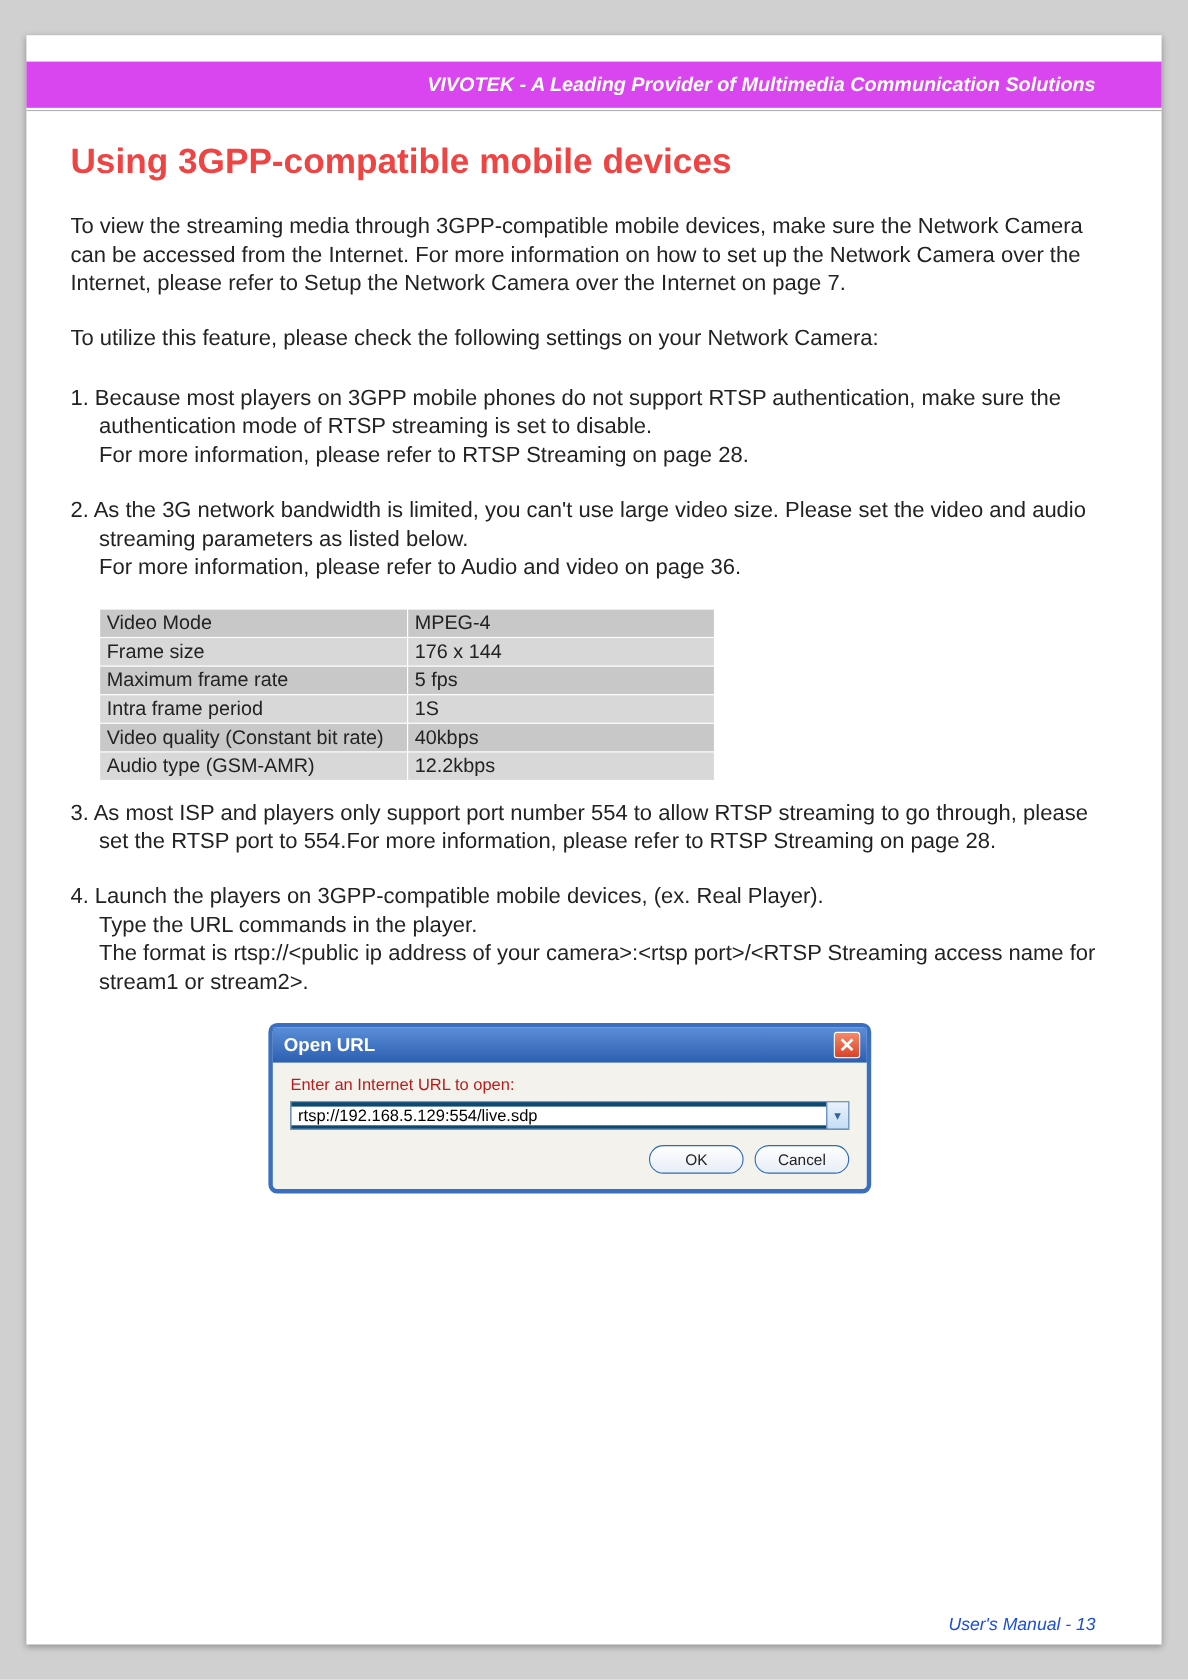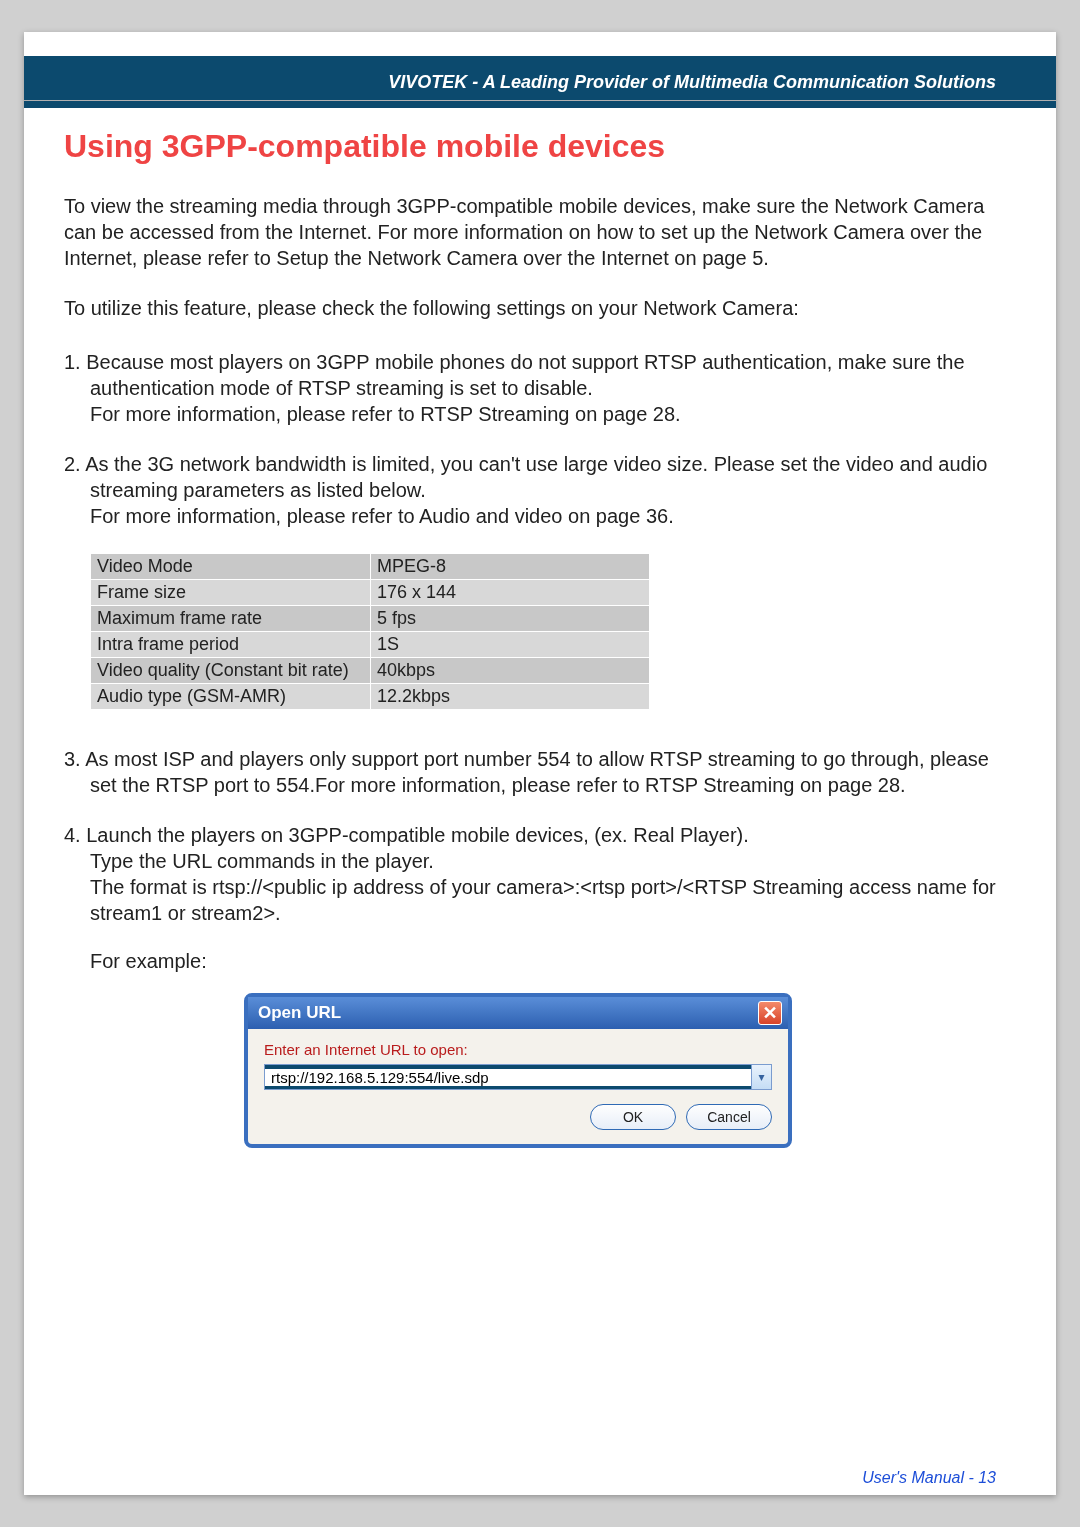--- a/index.html
+++ b/index.html
@@ -17,22 +17,22 @@
     width: 1032px;
     height: 1463px;
     background: #ffffff;
     box-shadow: 0 2px 6px rgba(0,0,0,0.3);
   }
   .header-band {
     position: absolute;
     top: 24px;
     left: 0;
     right: 0;
-    height: 52px;
-    background: #0c4a6e;
+    height: 42px;
+    background: #d946ef;
     color: #ffffff;
     font-style: italic;
     font-weight: bold;
     font-size: 18px;
     display: flex;
     align-items: center;
     justify-content: flex-end;
     padding-right: 60px;
   }
   .hr-under {
@@ -69,21 +69,21 @@
     padding-left: 26px;
     text-indent: -26px;
   }
   .list-item .cont {
     display: block;
     text-indent: 0;
   }
   table.settings {
     border-collapse: collapse;
     margin-left: 26px;
-    margin-bottom: 36px;
+    margin-bottom: 16px;
     font-size: 18px;
     width: 560px;
   }
   table.settings td {
     padding: 2px 6px;
     border: 1px solid #fff;
   }
   table.settings tr { background: #d8d8d8; }
   table.settings tr.alt { background: #c8c8c8; }
   table.settings td:first-child { width: 280px; }
@@ -193,38 +193,38 @@
 <div class="page">
 
   <div class="header-band">
     <span>VIVOTEK - A Leading Provider of Multimedia Communication Solutions</span>
   </div>
   <div class="hr-under"></div>
 
   <div class="content">
     <h1>Using 3GPP-compatible mobile devices</h1>
 
-    <p class="para">To view the streaming media through 3GPP-compatible mobile devices, make sure the Network Camera can be accessed from the Internet. For more information on how to set up the Network Camera over the Internet, please refer to Setup the Network Camera over the Internet on page 5.</p>
+    <p class="para">To view the streaming media through 3GPP-compatible mobile devices, make sure the Network Camera can be accessed from the Internet. For more information on how to set up the Network Camera over the Internet, please refer to Setup the Network Camera over the Internet on page 7.</p>
     <p class="para para2">To utilize this feature, please check the following settings on your Network Camera:</p>
 
     <p class="list-item">
       <span>1. Because most players on 3GPP mobile phones do not support RTSP authentication, make sure the authentication mode of RTSP streaming is set to disable.</span>
       <span class="cont">For more information, please refer to RTSP Streaming on page 28.</span>
     </p>
 
     <p class="list-item">
       <span>2. As the 3G network bandwidth is limited, you can't use large video size. Please set the video and audio streaming parameters as listed below.</span>
       <span class="cont">For more information, please refer to Audio and video on page 36.</span>
     </p>
 
     <table class="settings">
       <tbody>
           <tr class="alt">
         <td>Video Mode</td>
-        <td>MPEG-8</td>
+        <td>MPEG-4</td>
       </tr>
       <tr>
         <td>Frame size</td>
         <td>176 x 144</td>
       </tr>
       <tr class="alt">
         <td>Maximum frame rate</td>
         <td>5 fps</td>
       </tr>
       <tr>
@@ -243,21 +243,20 @@
       </table>
 
     <p class="list-item">3. As most ISP and players only support port number 554 to allow RTSP streaming to go through, please set the RTSP port to 554.For more information, please refer to RTSP Streaming on page 28.</p>
 
     <p class="list-item">
       <span>4. Launch the players on 3GPP-compatible mobile devices, (ex. Real Player).</span>
       <span class="cont">Type the URL commands in the player.</span>
       <span class="cont">The format is rtsp://&lt;public ip address of your camera&gt;:&lt;rtsp port&gt;/&lt;RTSP Streaming access name for stream1 or stream2&gt;.</span>
     </p>
 
-    <p class="forex">For example:</p>
 
     <div class="dialog">
       <div class="dlg-title">
         <span>Open URL</span>
         <div class="dlg-close">
           <span>✕</span>
         </div>
       </div>
       <div class="dlg-body">
         <div class="dlg-label">Enter an Internet URL to open:</div>

